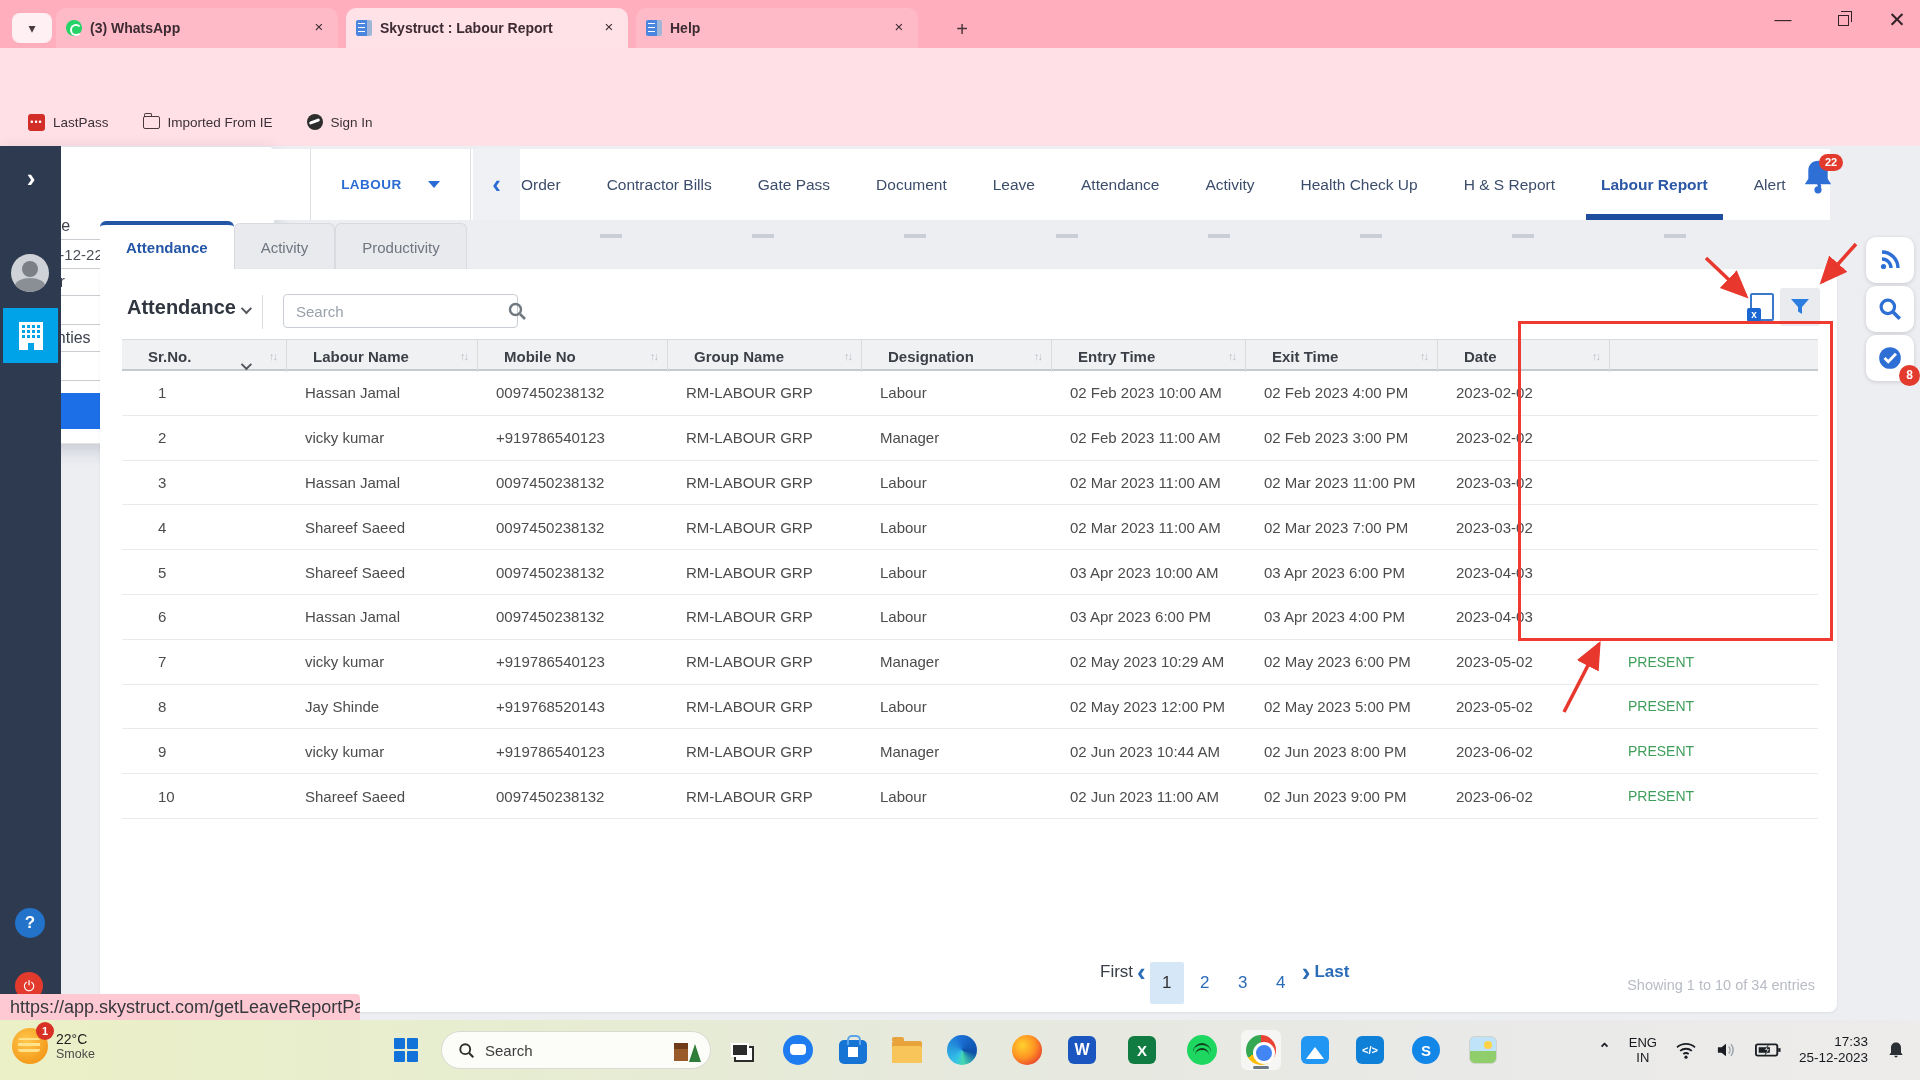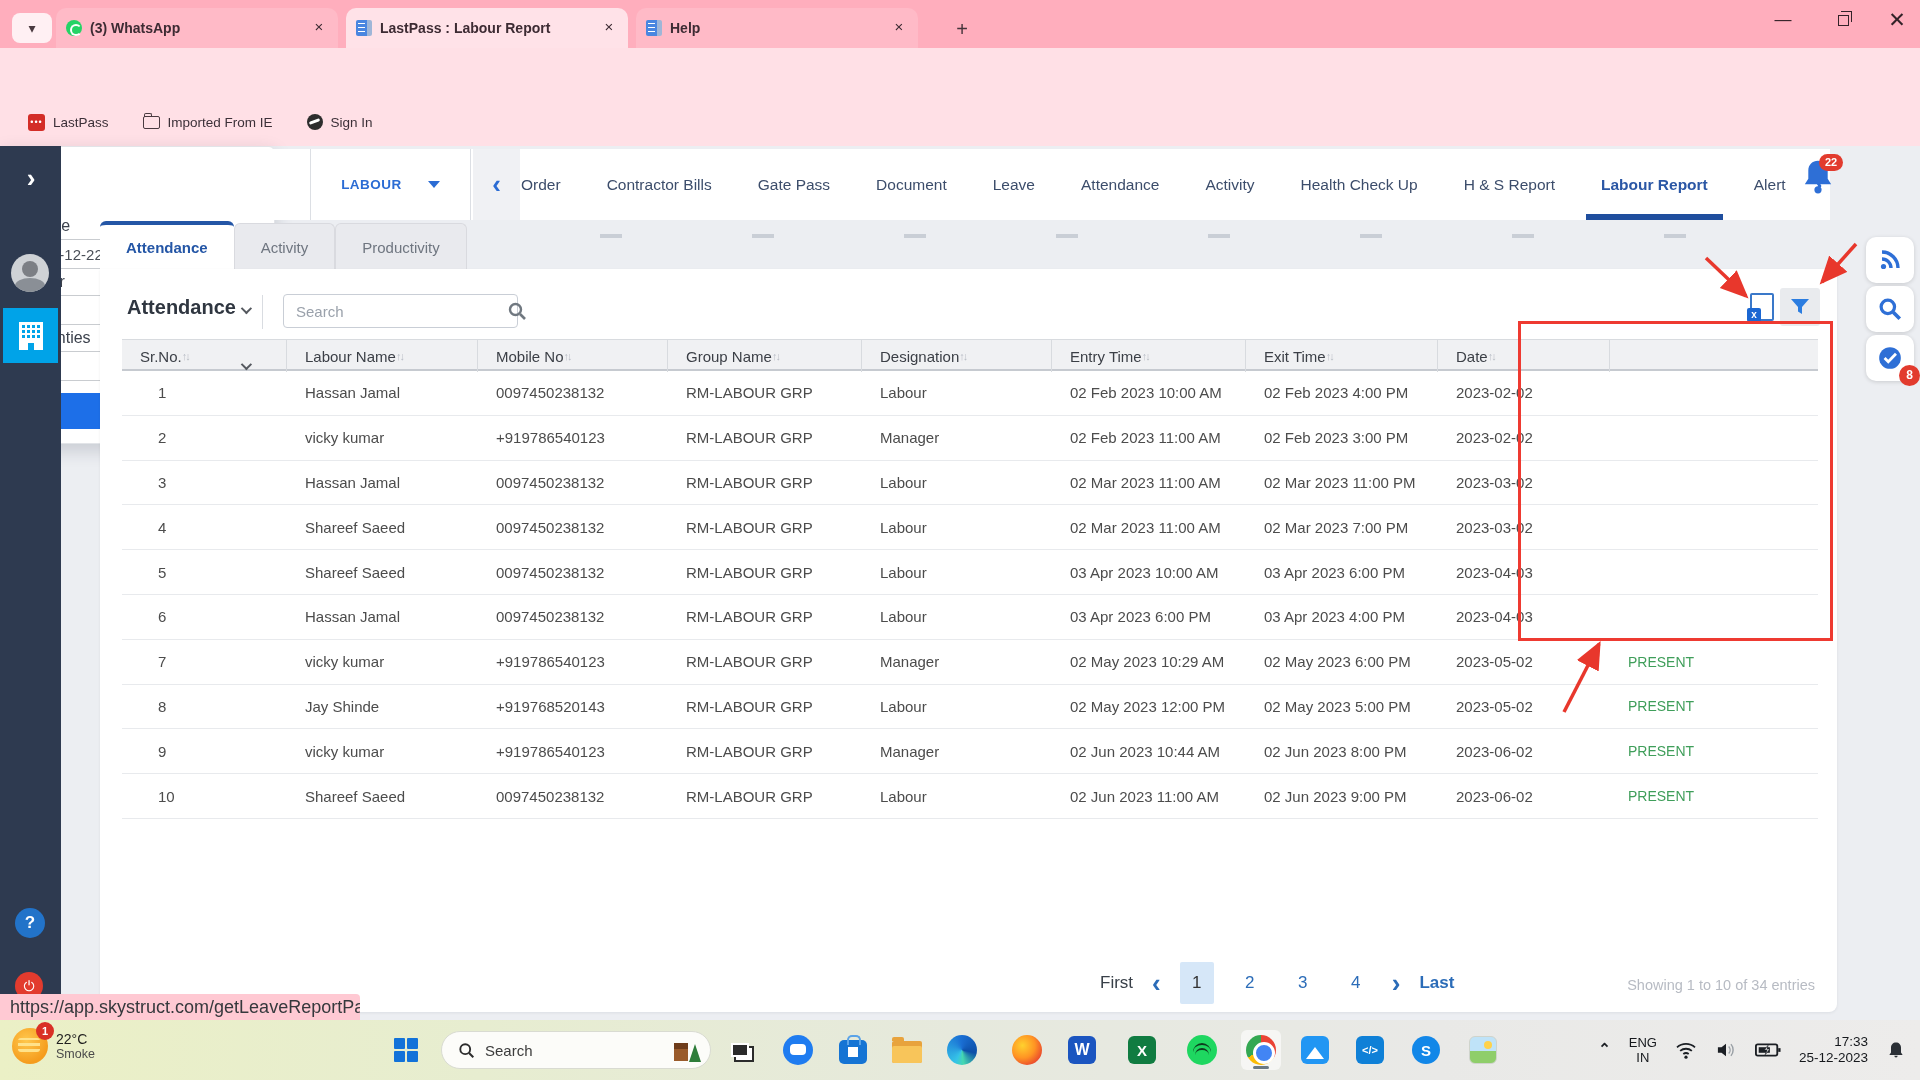--- a/index.html
+++ b/index.html
@@ -90,29 +90,29 @@
   #card-search svg{margin-right:10px;flex:0 0 auto;}
 
   #excel-export{left:1650px;top:24px;width:24px;height:28px;background:#fff;border:2px solid #3a78c9;border-radius:2px;}
   #excel-export::after{content:"x";position:absolute;left:-5px;bottom:-3px;width:14px;height:14px;background:#1b67d2;color:#fff;font-size:10px;font-weight:bold;text-align:center;line-height:14px;border-radius:2px;}
   #filter-btn{left:1680px;top:19px;width:40px;height:38px;background:#e9ebee;border-radius:3px;display:flex;align-items:center;justify-content:center;}
 
   
   #dtable{left:22px;top:70px;width:1696px;}
   .trow{display:grid;grid-template-columns:165px 191px 190px 194px 190px 194px 192px 172px 208px;align-items:center;}
   #thead{height:32px;background:#f0f1f3;border-top:1px solid #d8dbdf;border-bottom:2px solid #c6cad0;}
-  #thead .th{height:32px;display:flex;align-items:center;padding:0 10px 0 18px;border-right:1px solid #d8dbdf;font-size:15px;font-weight:normal;color:#3b3f46;}
+  #thead .th{height:32px;display:flex;align-items:center;justify-content:space-between;padding:0 10px 0 26px;border-right:1px solid #d8dbdf;font-size:15px;font-weight:bold;color:#3b3f46;}
   #thead .th:last-child{border-right:none;}
   .sort{font-size:11px;color:#b9bec6;letter-spacing:-2px;}
   .tbody-row{height:44.8px;border-bottom:1px solid #e8eaed;font-size:15px;color:#4c4c4c;}
   .tbody-row>div{padding-left:18px;white-space:nowrap;}
   .tbody-row>div:first-child{padding-left:36px;}
   .status-cell{color:#3f9e5a;font-weight:normal;font-size:14px;padding-left:30px;}
 
-  #pager{left:1000px;top:693px;display:flex;align-items:center;gap:19px;font-size:17px;}
+  #pager{left:1000px;top:693px;display:flex;align-items:flex-start;gap:4px;font-size:17px;}
   #pager .pfirst{color:#394049;}
   #pager .pchev{color:#2b6cb8;font-size:26px;font-weight:bold;line-height:20px;}
   #pager .page{min-width:34px;height:42px;display:flex;align-items:center;justify-content:center;color:#2b6cb8;border-radius:2px;padding:0 6px;}
   #pager .page.active{background:#d6e7f8;color:#333;}
   #pager .plast{color:#2b6cb8;font-weight:bold;}
   #showing{right:22px;top:708px;font-size:14.5px;color:#b7bbc3;}
 
   
   .rail-btn{left:1866px;width:48px;height:46px;background:#fff;border-radius:10px;box-shadow:0 1px 4px rgba(0,0,0,.15);display:flex;align-items:center;justify-content:center;}
   #rail-badge{position:absolute;right:-6px;bottom:-5px;width:21px;height:21px;border-radius:50%;background:#e23b2e;color:#fff;font-size:12px;font-weight:bold;text-align:center;line-height:21px;}
@@ -186,21 +186,21 @@
   <div id="titlebar" class="abs">
     <div id="tab-search-btn" class="abs">▾</div>
     <div id="tabs">
         <div class="tab" style="left: 56px;">
           <span class="fav whatsapp-icon"></span>
           <span class="tab-title">(3) WhatsApp</span>
           <span class="tab-close">×</span>
         </div>
         <div class="tab active" style="left: 346px;">
           <span class="fav building-icon"></span>
-          <span class="tab-title">LastPass : Labour Report</span>
+          <span class="tab-title">Skystruct : Labour Report</span>
           <span class="tab-close">×</span>
         </div>
         <div class="tab" style="left: 636px;">
           <span class="fav building-icon"></span>
           <span class="tab-title">Help</span>
           <span class="tab-close">×</span>
         </div>
       </div>
     <div id="new-tab-btn" class="abs">+</div>
     <div class="wctl abs" style="left:1760px;">—</div>

